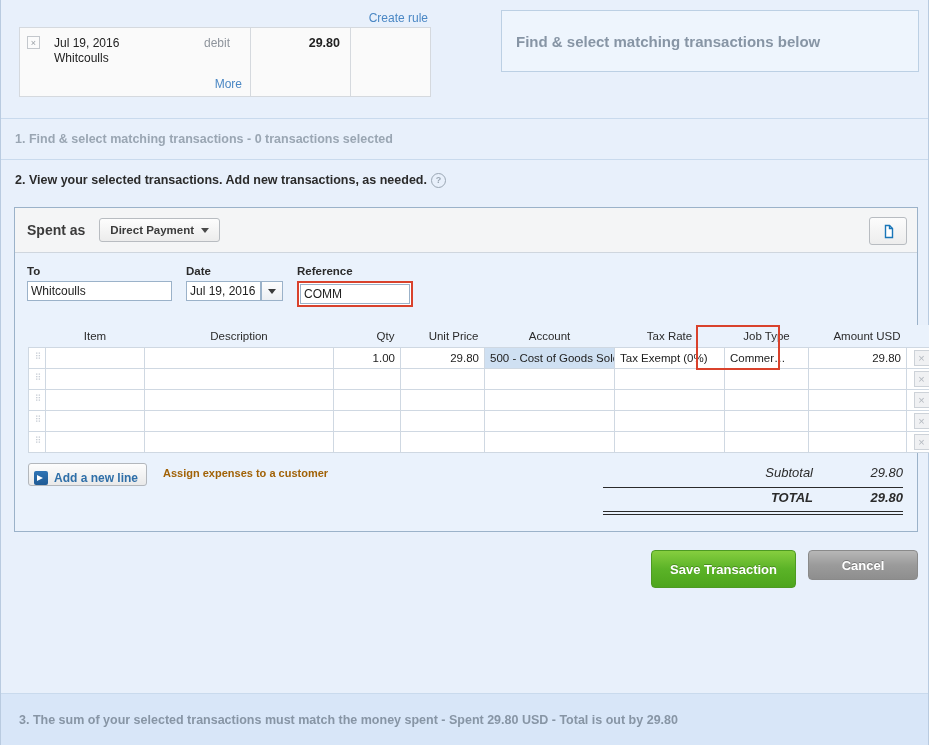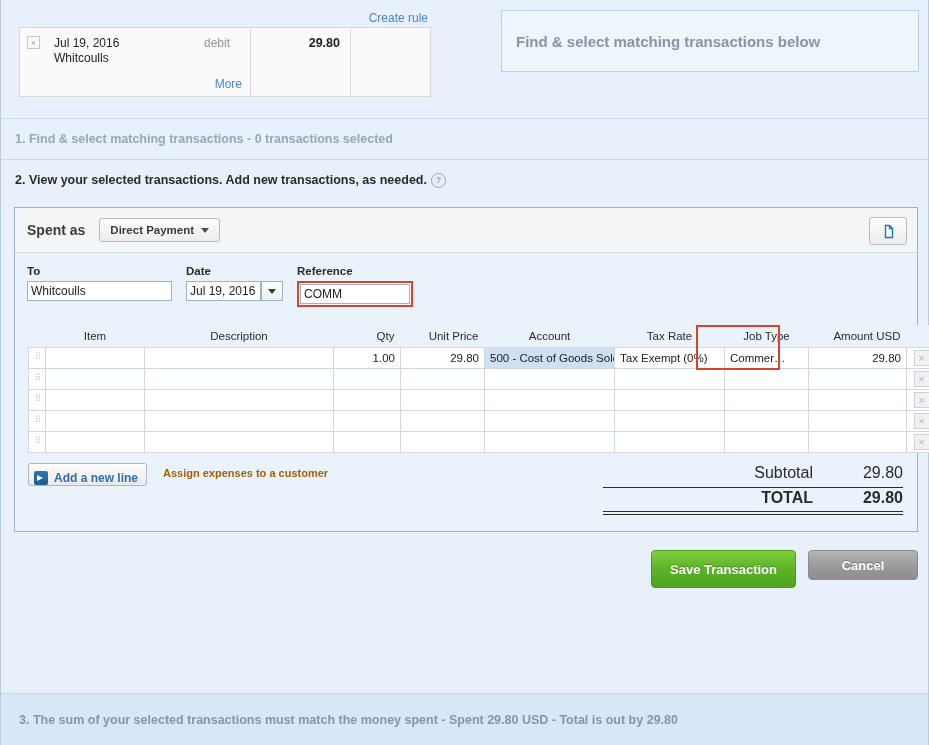--- a/index.html
+++ b/index.html
@@ -438,22 +438,23 @@
     font-size: 11px;
     margin-left: 16px;
     margin-top: 4px;
     cursor: pointer;
     font-weight: bold;
   }
 
   .totals {
     margin-left: auto;
     width: 300px;
-    font-size: 16px;
+    font-size: 13px;
     color: #2b2b2b;
+    font-style: italic;
   }
   .tot-row {
     display: flex;
     justify-content: flex-end;
     line-height: 20px;
   }
   .tot-label { width: 210px; text-align: right; padding-right: 0; }
   .tot-val { width: 90px; text-align: right; }
   .tot-sep {
     border-top: 1px solid #2b2b2b;

